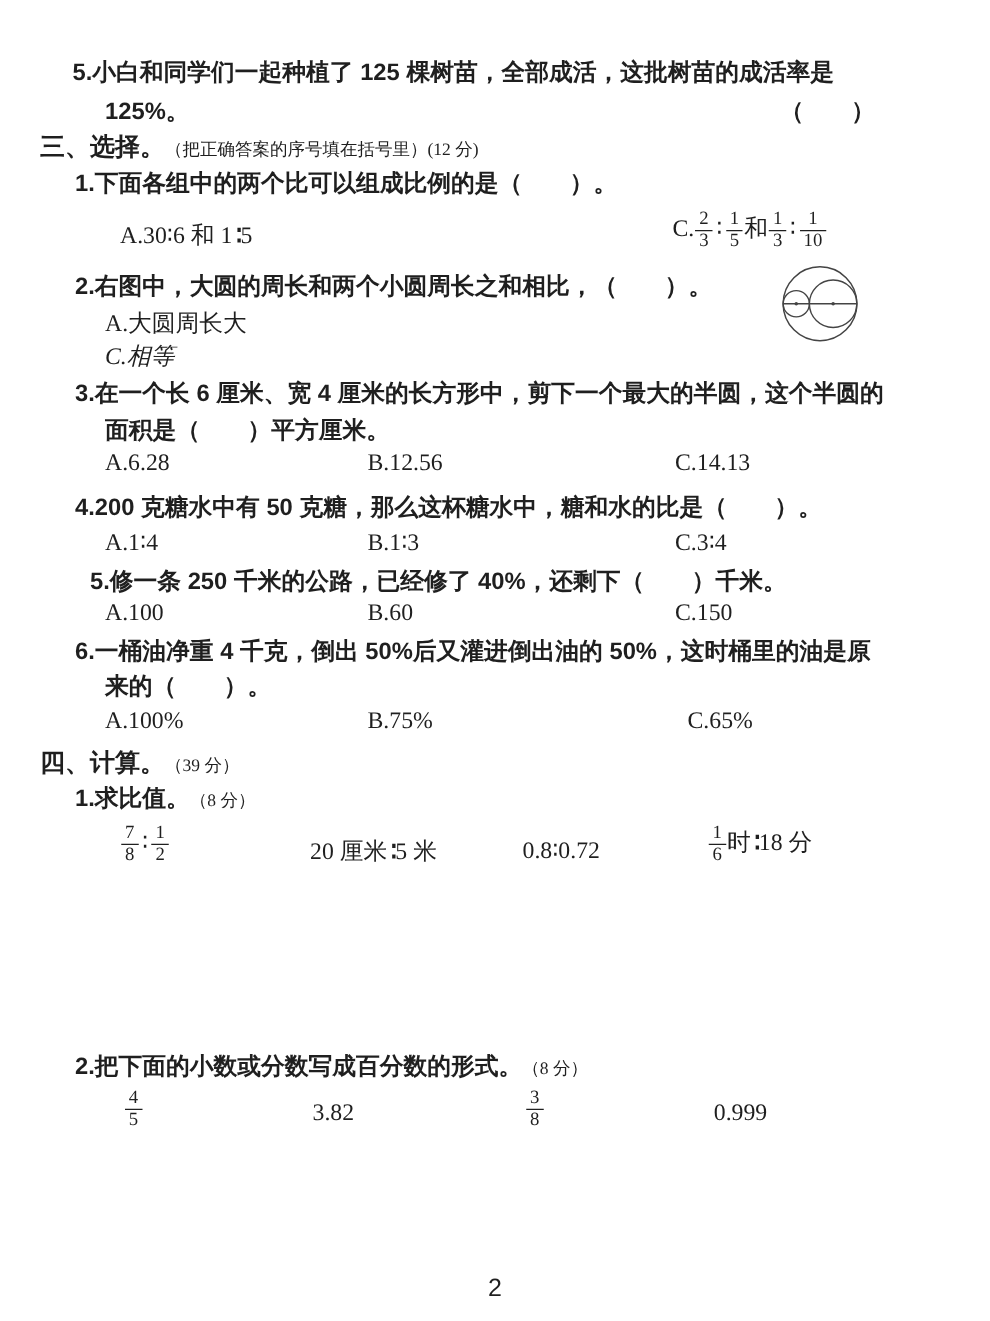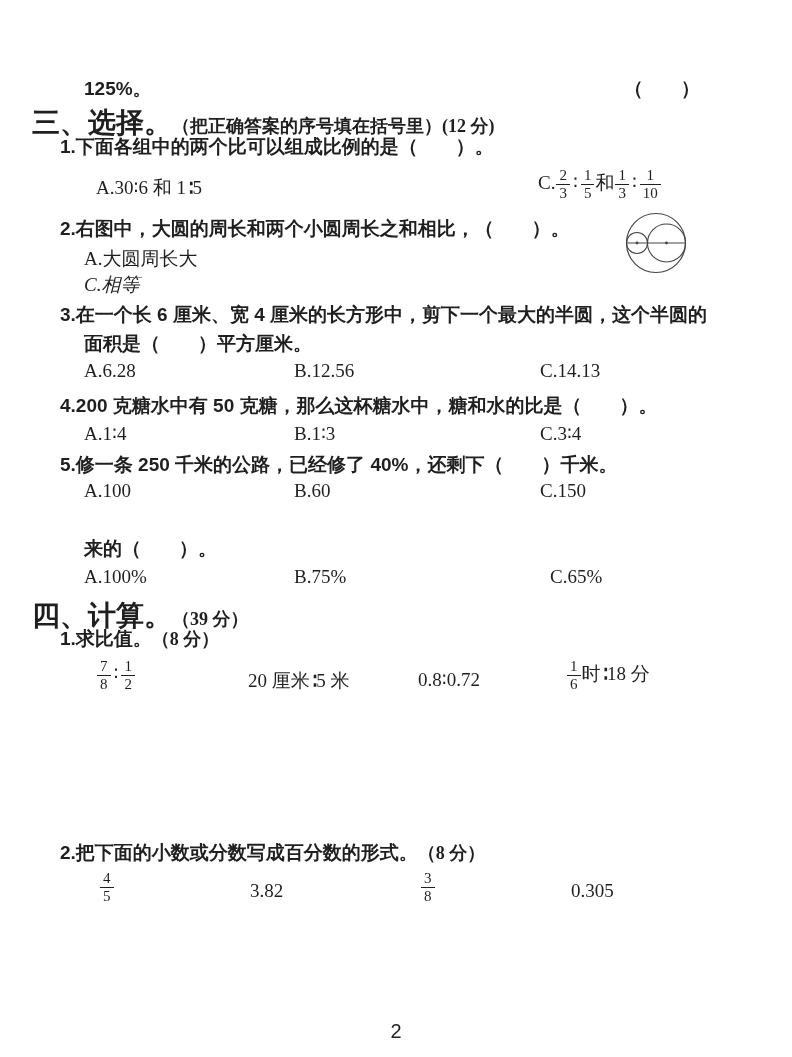--- a/index.html
+++ b/index.html
@@ -14,38 +14,38 @@
   }
   .line {
     position: absolute;
     white-space: nowrap;
     color: #1f1f1f;
   }
   
   .sec {
     font-family: "Liberation Sans", "DejaVu Sans", sans-serif;
     font-weight: 800;
-    font-size: 28px;
+    font-size: 20px;
   }
   .q {
     font-family: "Liberation Sans", "DejaVu Sans", sans-serif;
     font-weight: 700;
     font-size: 19px;
   }
   
   .opt {
     font-family: "Liberation Serif", "DejaVu Serif", serif;
     font-weight: 400;
     font-size: 19px;
   }
   
   .note {
     font-family: "Liberation Serif", "DejaVu Serif", serif;
-    font-weight: 700;
-    font-size: 18px;
+    font-weight: 400;
+    font-size: 14px;
   }
   .frac {
     display: inline-block;
     vertical-align: middle;
     text-align: center;
     font-family: "Liberation Serif", "DejaVu Serif", serif;
     font-weight: 400;
     font-size: 15px;
     line-height: 1.15;
     margin: 0 1px;
@@ -61,20 +61,21 @@
     font-family: "Liberation Sans", "DejaVu Sans", sans-serif;
     font-size: 20px;
     color: #1f1f1f;
   }
 </style>
 </head>
 <body>
 
 <div class="page">
 
+  <div class="line q" style="left:58px; top:45px;">5.小白和同学们一起种植了 125 棵树苗，全部成活，这批树苗的成活率是</div>
   <div class="line q" style="left:84px; top:76px;">125%。</div>
   <div class="line q" style="left:624px; top:76px;">（　　）</div>
 
   <div class="line" style="left:32px; top:104px;">
     <span class="sec">三、选择。</span><span class="note">（把正确答案的序号填在括号里）</span><span class="note">(12 分)</span>
   </div>
 
   <div class="line q" style="left:60px; top:134px;">1.下面各组中的两个比可以组成比例的是（　　）。</div>
   <div class="line opt" style="left:96px; top:175px;">A.30∶6 和 1∶5</div>
   <div class="line opt" style="left:538px; top:167px;">
@@ -97,25 +98,26 @@
   <div class="line q" style="left:84px; top:331px;">面积是（　　）平方厘米。</div>
   <div class="line opt" style="left:84px; top:360px;">A.6.28</div>
   <div class="line opt" style="left:294px; top:360px;">B.12.56</div>
   <div class="line opt" style="left:540px; top:360px;">C.14.13</div>
 
   <div class="line q" style="left:60px; top:393px;">4.200 克糖水中有 50 克糖，那么这杯糖水中，糖和水的比是（　　）。</div>
   <div class="line opt" style="left:84px; top:422px;">A.1∶4</div>
   <div class="line opt" style="left:294px; top:422px;">B.1∶3</div>
   <div class="line opt" style="left:540px; top:422px;">C.3∶4</div>
 
-  <div class="line q" style="left:60px; top:452px;">5.修一条 250 千米的公路，已经修了 40%，还剩下（　　）千米。</div>
+  <div class="line q" style="left:72px; top:452px;">5.修一条 250 千米的公路，已经修了 40%，还剩下（　　）千米。</div>
   <div class="line opt" style="left:84px; top:480px;">A.100</div>
   <div class="line opt" style="left:294px; top:480px;">B.60</div>
   <div class="line opt" style="left:540px; top:480px;">C.150</div>
 
+  <div class="line q" style="left:60px; top:508px;">6.一桶油净重 4 千克，倒出 50%后又灌进倒出油的 50%，这时桶里的油是原</div>
   <div class="line q" style="left:84px; top:536px;">来的（　　）。</div>
   <div class="line opt" style="left:84px; top:566px;">A.100%</div>
   <div class="line opt" style="left:294px; top:566px;">B.75%</div>
   <div class="line opt" style="left:540px; top:566px;margin-left:10px;">C.65%</div>
 
   <div class="line" style="left:32px; top:597px;">
     <span class="sec">四、计算。</span><span class="note">（39 分）</span>
   </div>
 
   <div class="line" style="left:60px; top:626px;">
@@ -133,17 +135,17 @@
   <div class="line" style="left:60px; top:840px;">
     <span class="q">2.把下面的小数或分数写成百分数的形式。</span><span class="note">（8 分）</span>
   </div>
   <div class="line opt" style="left:99px; top:870px;">
     <span class="frac"><span class="fnum">4</span><span class="fden">5</span></span>
   </div>
   <div class="line opt" style="left:250px; top:880px;">3.82</div>
   <div class="line opt" style="left:420px; top:870px;">
     <span class="frac"><span class="fnum">3</span><span class="fden">8</span></span>
   </div>
-  <div class="line opt" style="left:571px; top:880px;">0.305</div>
+  <div class="line opt" style="left:571px; top:880px;">0.999</div>
 
   <div class="page-number" style="top:1020px;">2</div>
 
 </div>
 
 </body></html>

